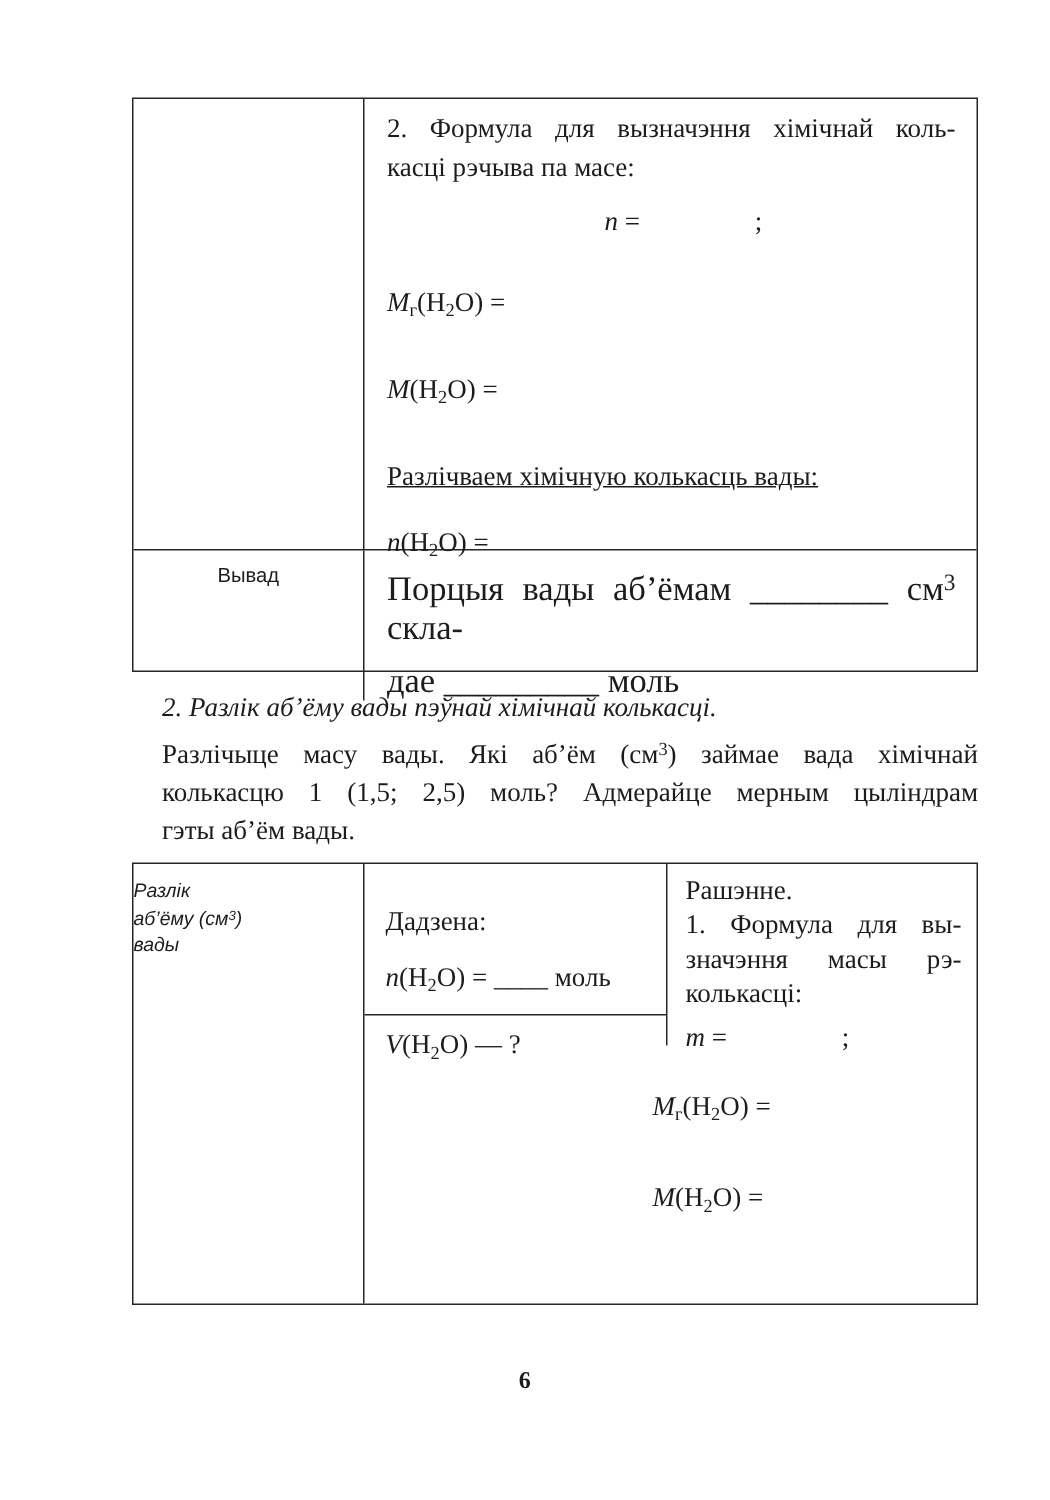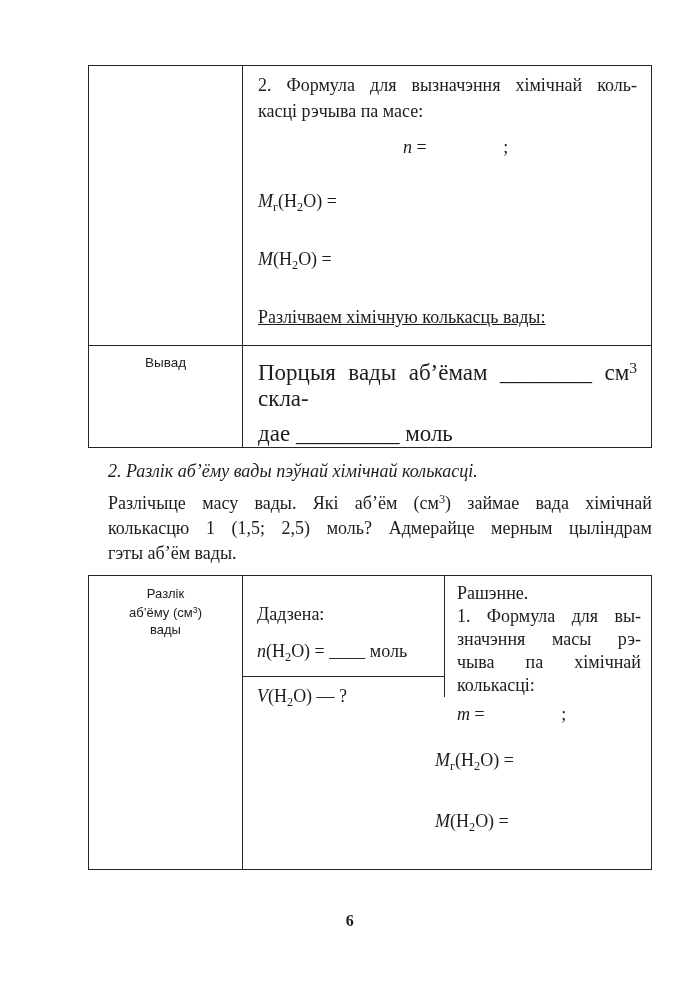--- a/index.html
+++ b/index.html
@@ -44,21 +44,21 @@
     font-size:18px;line-height:25px;
   }
 
   
   .t2{
     position:absolute;left:88px;top:575px;width:564px;height:295px;
     border:1.5px solid #262626;box-sizing:border-box;display:flex;
   }
   .t2-left{
     width:154px;flex-shrink:0;border-right:1.5px solid #262626;box-sizing:border-box;
-    text-align:center;font-size:13px;line-height:17px;padding-top:9px;
+    text-align:left;font-size:13px;line-height:17px;padding-top:9px;font-style:italic;
   }
   .t2-main{flex:1;position:relative;}
   .dadzena{
     position:absolute;left:0;top:0;width:201px;box-sizing:border-box;
     font-size:18px;line-height:24px;
   }
   .dadzena-inner{padding:6px 6px 0 14px;margin-top:20px;}
   .dadzena-n{margin-top:13px;}
   .dadzena-rule{border-bottom:1.5px solid #262626;margin-top:7px;width:201px;}
   .dadzena-v{padding:7px 6px 0 14px;}
@@ -92,20 +92,21 @@
 <div class="t1">
   <div class="t1-row1">
     <div class="t-leftcol"></div>
     <div class="t1-cell-main">
       <div class="jline">2. Формула для вызначэння хімічнай коль-</div>
       <div>касці рэчыва па масе:</div>
       <div class="n-line line"><span class="seg-i">n</span><span> = </span><span class="seg-gap">;</span></div>
       <div class="mr-line line"><span class="seg-i">M</span><span class="seg-sub">г</span><span>(H</span><span class="seg-sub">2</span><span>O) =</span></div>
       <div class="m-line line"><span class="seg-i">M</span><span>(H</span><span class="seg-sub">2</span><span>O) =</span></div>
       <div class="calc-line">Разлічваем хімічную колькасць вады:</div>
+      <div class="nh2o-line line"><span class="seg-i">n</span><span>(H</span><span class="seg-sub">2</span><span>O) =</span></div>
     </div>
   </div>
   <div class="t1-row2">
     <div class="t-leftcol vyvad-cell sans">Вывад</div>
     <div class="t1-cell-vyvad">
       <div class="jline"><span>Порцыя вады аб’ёмам </span><span>________</span><span> см</span><span class="seg-sup">3</span><span> скла-</span></div>
       <div class="vyvad-line2"><span>дае </span><span>_________</span><span> моль</span></div>
     </div>
   </div>
 </div>
@@ -131,21 +132,20 @@
         <div class="dadzena-n line"><span class="seg-i">n</span><span>(H</span><span class="seg-sub">2</span><span>O) = </span><span>____</span><span> моль</span></div>
       </div>
       <div class="dadzena-rule"></div>
       <div class="dadzena-v line"><span class="seg-i">V</span><span>(H</span><span class="seg-sub">2</span><span>O) — ?</span></div>
     </div>
     <div class="vline"></div>
     <div class="rashenne">
       <div>Рашэнне.</div>
       <div class="jline">1. Формула для вы-</div>
       <div class="jline">значэння масы рэ-</div>
-      <div class="jline">чыва па хімічнай</div>
       <div>колькасці:</div>
       <div class="rashenne-m line"><span class="seg-i">m</span><span> = </span><span class="seg-gap">;</span></div>
       <div class="rashenne-mr line"><span class="seg-i">M</span><span class="seg-sub">г</span><span>(H</span><span class="seg-sub">2</span><span>O) =</span></div>
       <div class="rashenne-mm line"><span class="seg-i">M</span><span>(H</span><span class="seg-sub">2</span><span>O) =</span></div>
     </div>
   </div>
 </div>
 
 <div class="pagenum">6</div>
 

